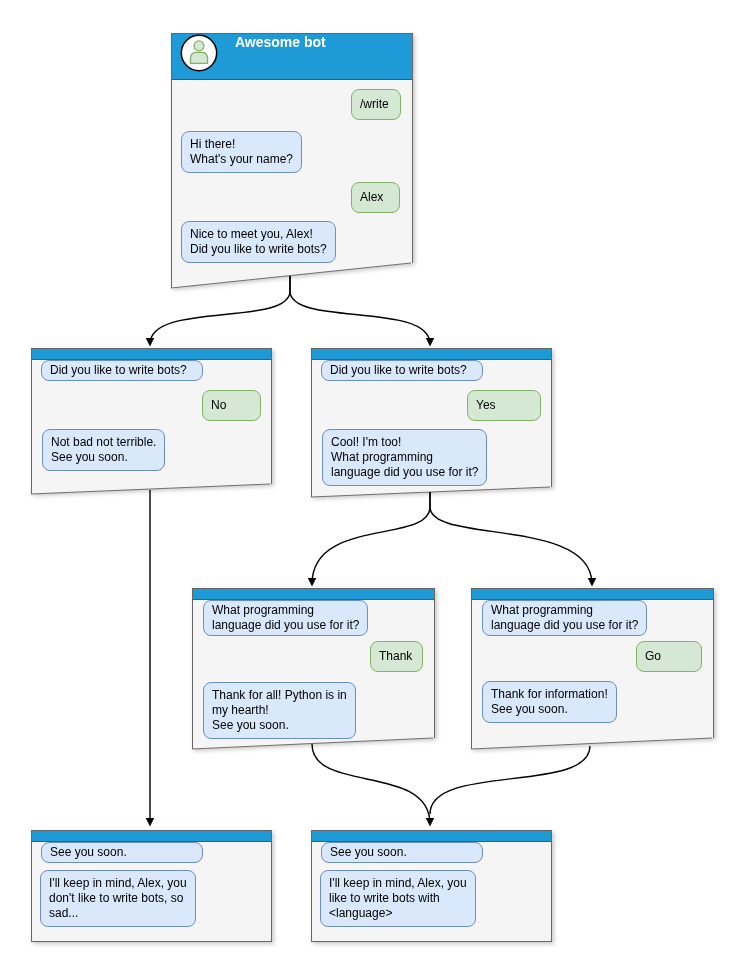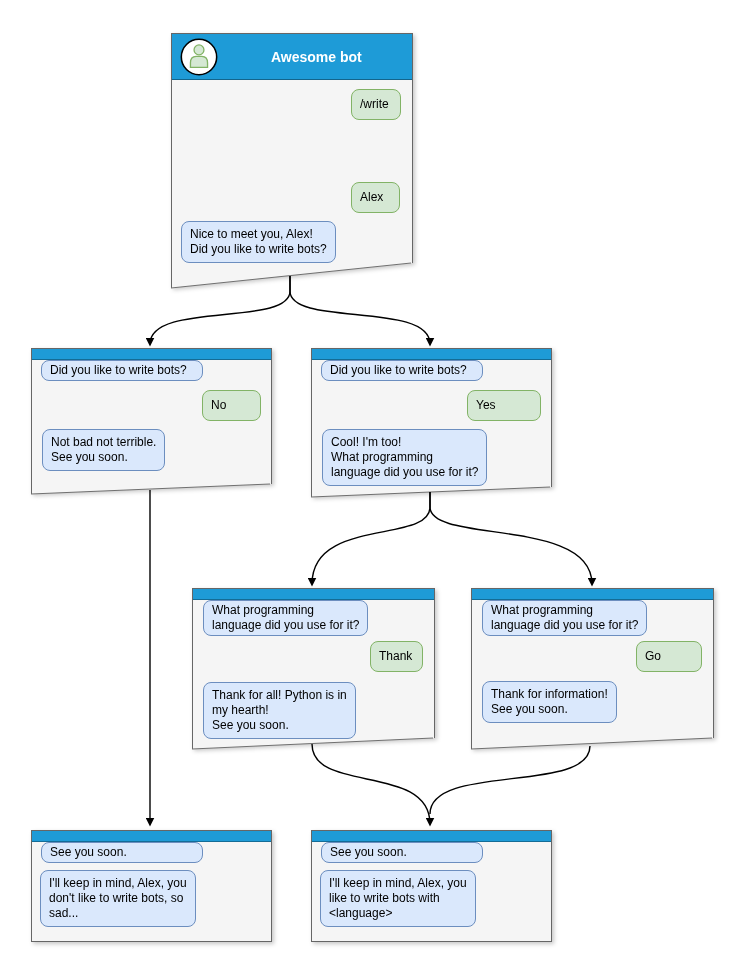--- a/index.html
+++ b/index.html
@@ -20,21 +20,21 @@
   .windows-layer{position:absolute;inset:0;filter:drop-shadow(2px 2px 2px rgba(0,0,0,0.22));}
 
   .chat-window{
     position:absolute;
     background:var(--window-bg);
     border:1px solid var(--window-border);
   }
   .chat-header{
     position:absolute;left:0;top:0;right:0;
     background:var(--header-blue);
-    display:flex;align-items:center;gap:36px;
+    display:flex;
   }
   .chat-header.big{height:45px;border-bottom:1px solid rgba(0,0,0,0.35);}
   .chat-header.slim{height:10px;border-bottom:1px solid rgba(0,0,0,0.3);}
   .chat-title{color:#ffffff;font-weight:bold;font-size:14px;margin-left:17px;}
   .avatar{width:38px;height:38px;margin-left:8px;flex:0 0 auto;display:block;}
 
   .bubble{
     position:absolute;
     font-size:12px;line-height:15px;
     white-space:pre-line;
@@ -78,20 +78,22 @@
     <div class="chat-window" id="w-root">
       <div class="chat-header big">
         <svg class="avatar" viewBox="0 0 40 40">
           <circle cx="20" cy="20" r="18.6" fill="#ffffff" stroke="#000000" stroke-width="1.6"></circle>
           <circle cx="20" cy="12.5" r="5.2" fill="#d5e8d4" stroke="#82b366" stroke-width="1.4"></circle>
           <path d="M11,31 L11,26 Q11,19.5 17,19.3 L23,19.3 Q29,19.5 29,26 L29,31 Z" fill="#d5e8d4" stroke="#82b366" stroke-width="1.4"></path>
         </svg>
         <span class="chat-title">Awesome bot</span>
       </div>
       <div class="bubble user" style="top:55px;right:11px;width:50px">/write</div>
+      <div class="bubble" style="top:97px;left:9px">Hi there!
+What's your name?</div>
       <div class="bubble user" style="top:148px;right:12px;width:49px">Alex</div>
       <div class="bubble" style="top:187px;left:9px">Nice to meet you, Alex!
 Did you like to write bots?</div>
     </div>
 
     <div class="chat-window" id="w-no">
       <div class="chat-header slim"></div>
       <div class="bubble flush" style="top:11px;left:9px">Did you like to write bots?</div>
       <div class="bubble user" style="top:41px;right:10px;width:59px">No</div>
       <div class="bubble" style="top:80px;left:10px">Not bad not terrible.

